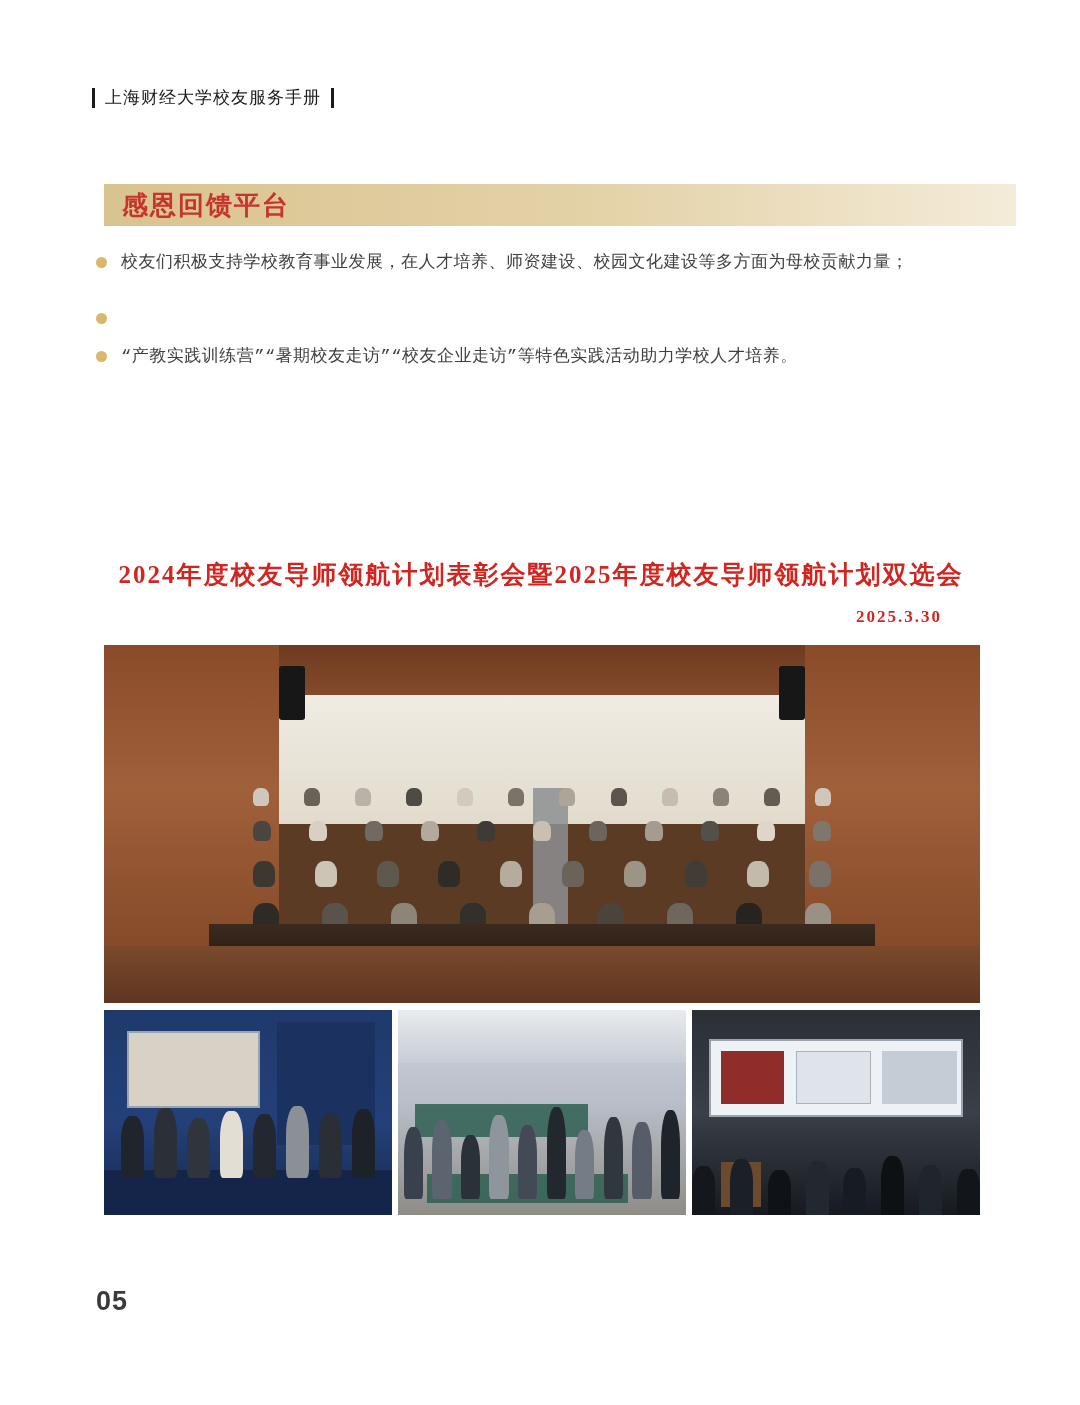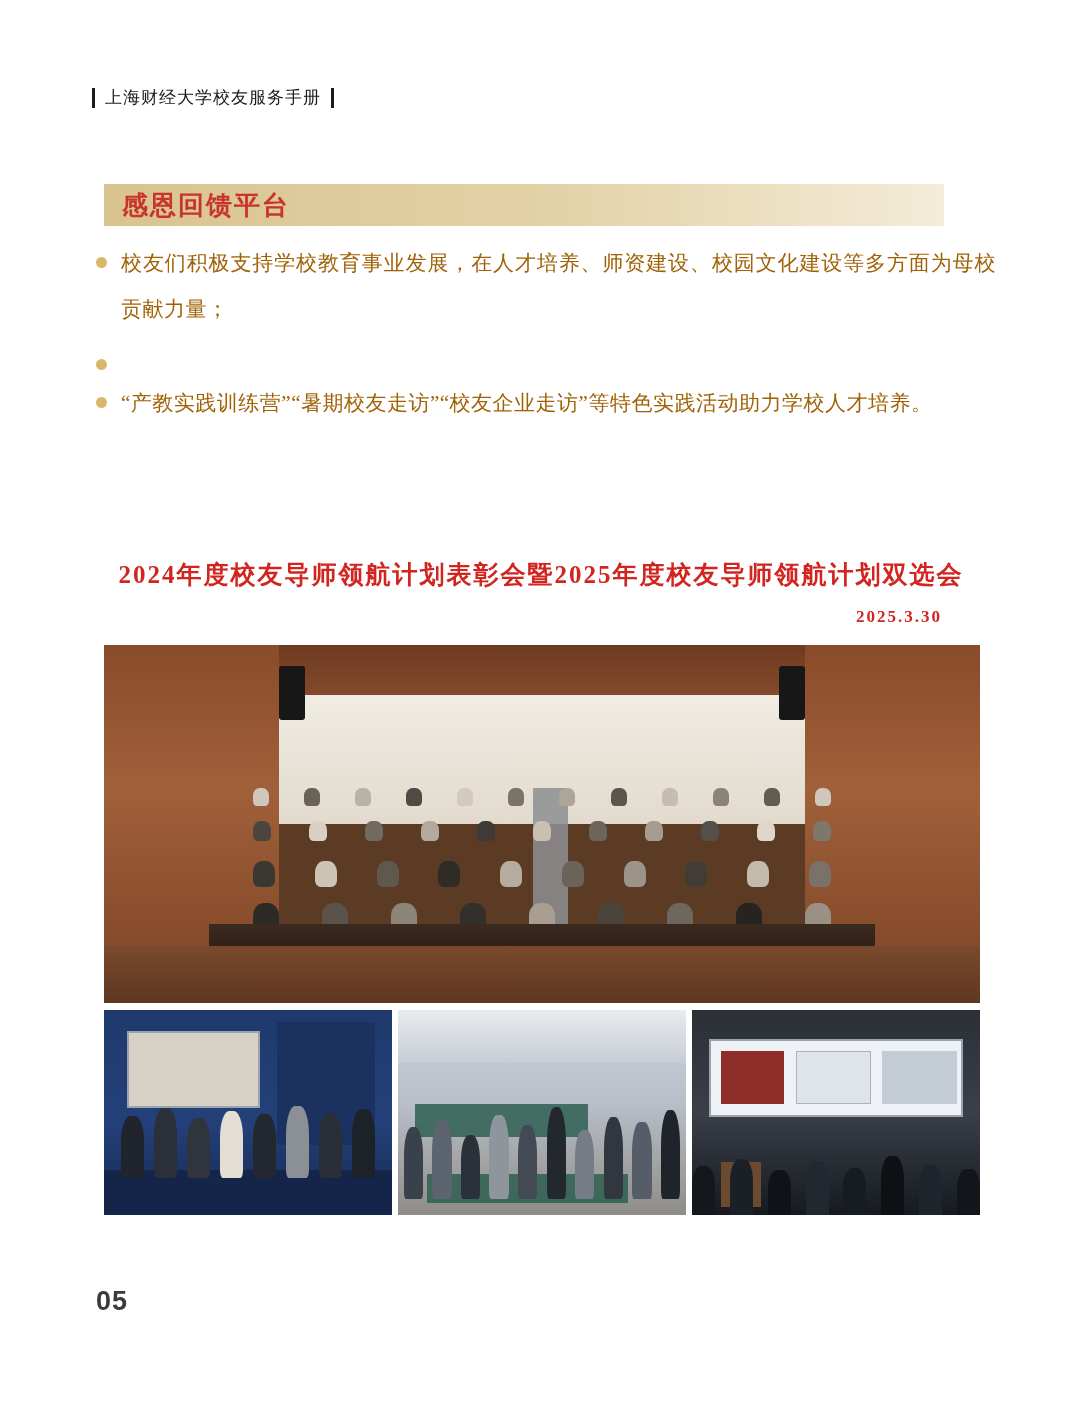--- a/index.html
+++ b/index.html
@@ -34,21 +34,21 @@
     width: 3px;
     height: 20px;
     background: #1a1a1a;
   }
 
   
   .section-band {
     position: absolute;
     left: 104px;
     top: 184px;
-    width: 840px;
+    width: 912px;
     height: 42px;
     background: linear-gradient(to right, #d9c38f 0%, #e4d2a8 55%, #f4ecd9 100%);
     display: flex;
     align-items: center;
   }
   .section-title {
     font-family: "Liberation Sans", "DejaVu Sans", sans-serif;
     font-weight: bold;
     font-size: 26px;
     color: #c8342b;
@@ -72,26 +72,26 @@
   .bullet-dot {
     flex: 0 0 auto;
     width: 11px;
     height: 11px;
     border-radius: 50%;
     background: #d9b86c;
     margin-top: 17px;
     margin-right: 14px;
   }
   .bullet-text {
-    font-size: 21px;
+    font-size: 17px;
     line-height: 46px;
-    color: #a16207;
+    color: #404040;
     letter-spacing: 0.5px;
     text-align: justify;
-    font-family: Liberation Serif, serif;
+    font-family: Liberation Mono, monospace;
   }
 
   
   .banner {
     position: absolute;
     left: 104px;
     top: 552px;
     width: 874px;
     text-align: center;
     color: #d2251f;

